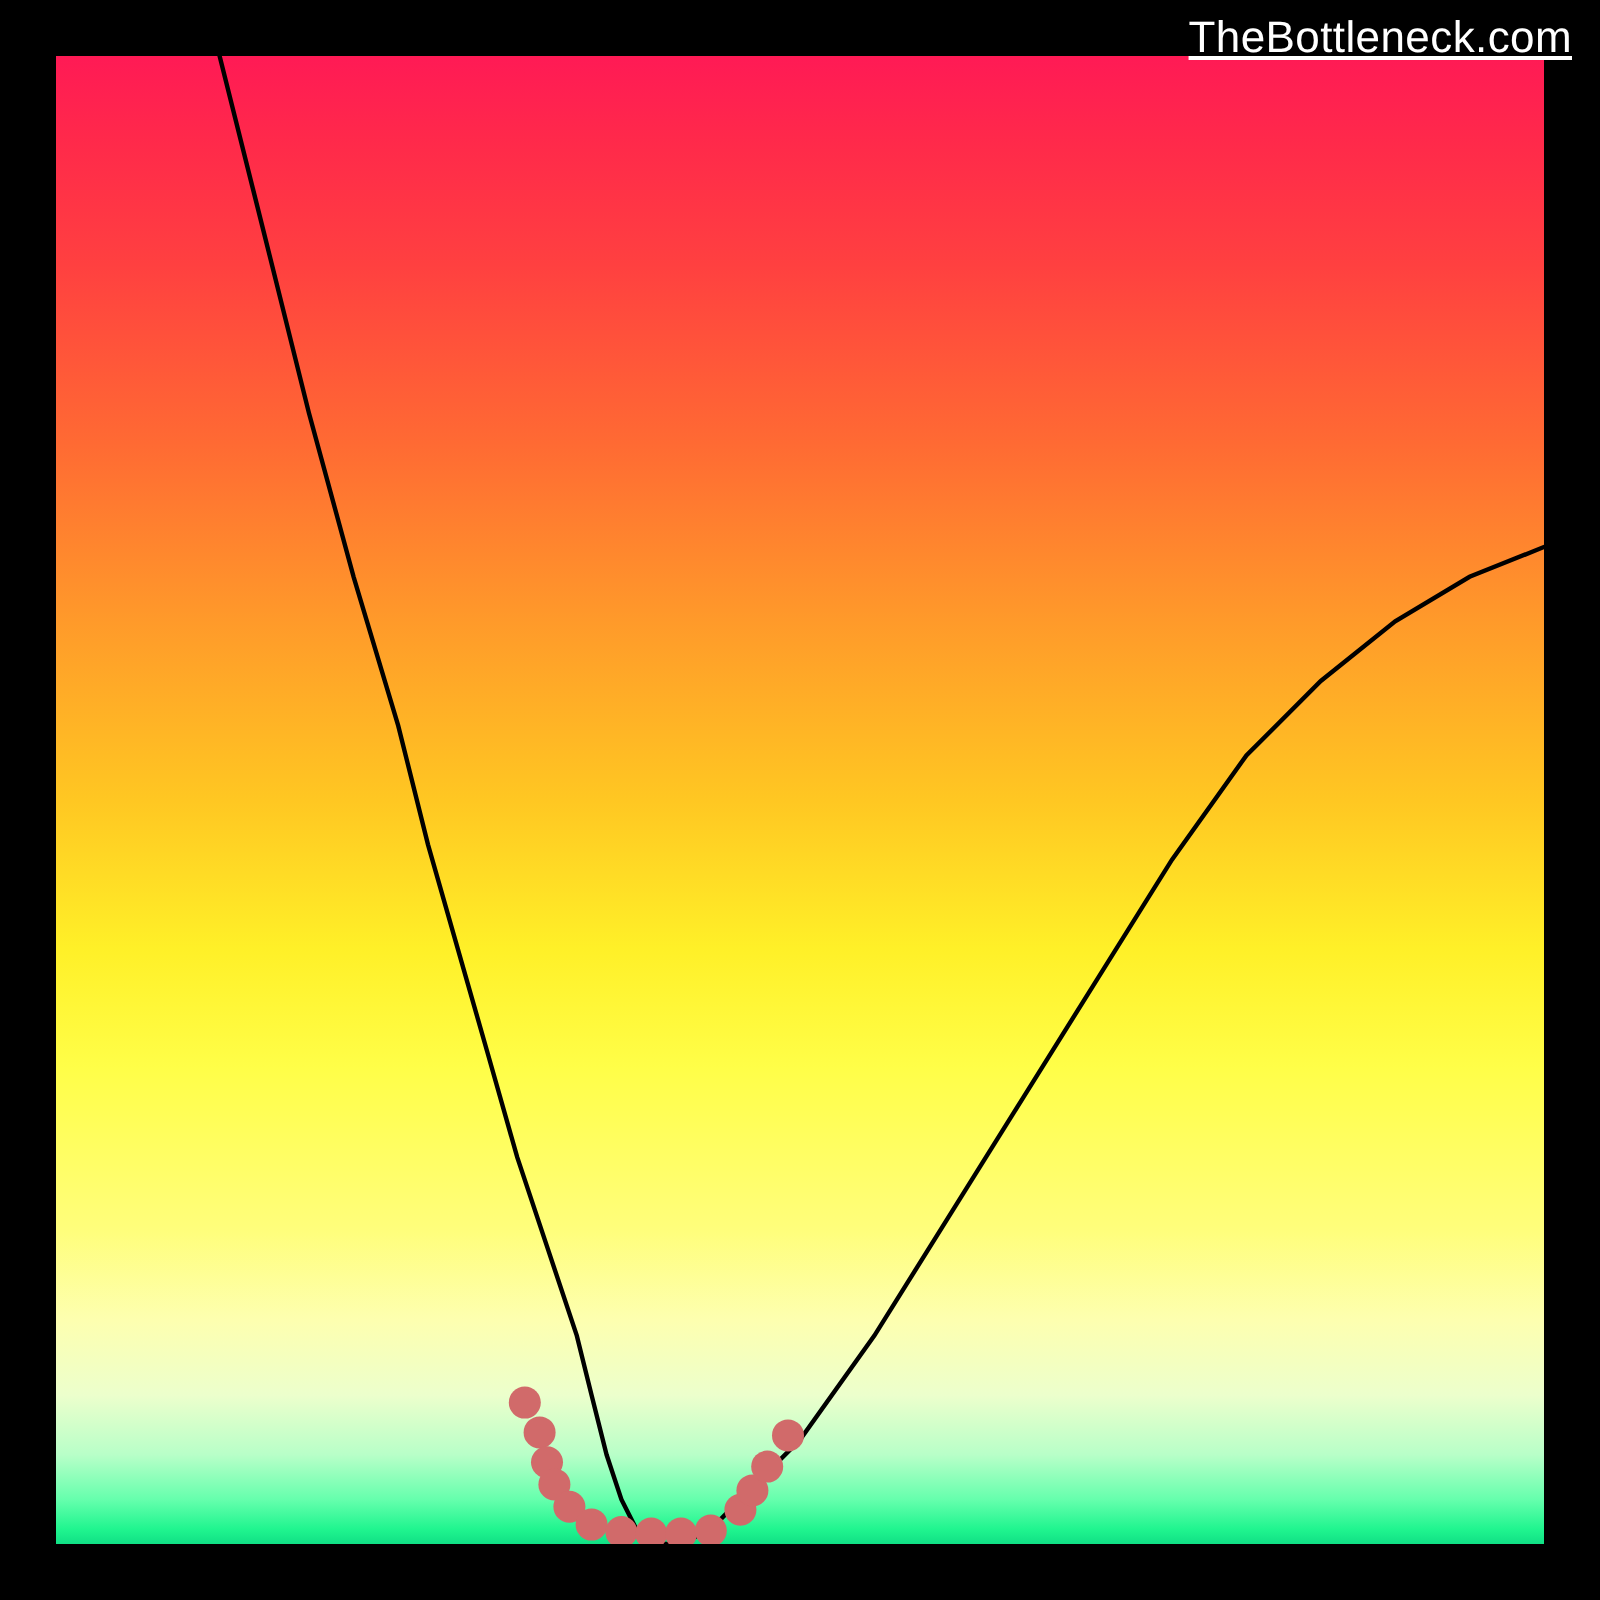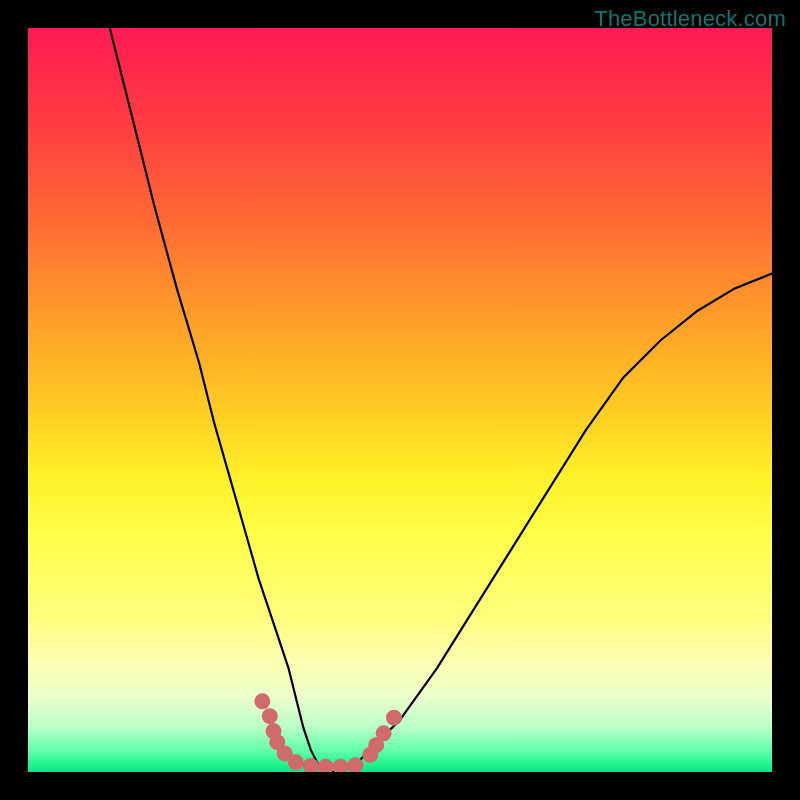--- a/index.html
+++ b/index.html
@@ -41,25 +41,26 @@
       #b8ffc8 94%,
       #66ffad 97%,
       #20f58f 99%,
       #10e085 100%
     );
   }
   .watermark {
     position: absolute;
     top: 6px;
     right: 14px;
-    color: #0f766e;
+    color: #ffffff;
     font-size: 22px;
     font-weight: 400;
     letter-spacing: 0.2px;
     z-index: 10;
+    text-decoration: underline;
   }
   svg.curve {
     position: absolute;
     left: 0;
     top: 0;
     width: 744px;
     height: 744px;
   }
 </style>
 </head>

